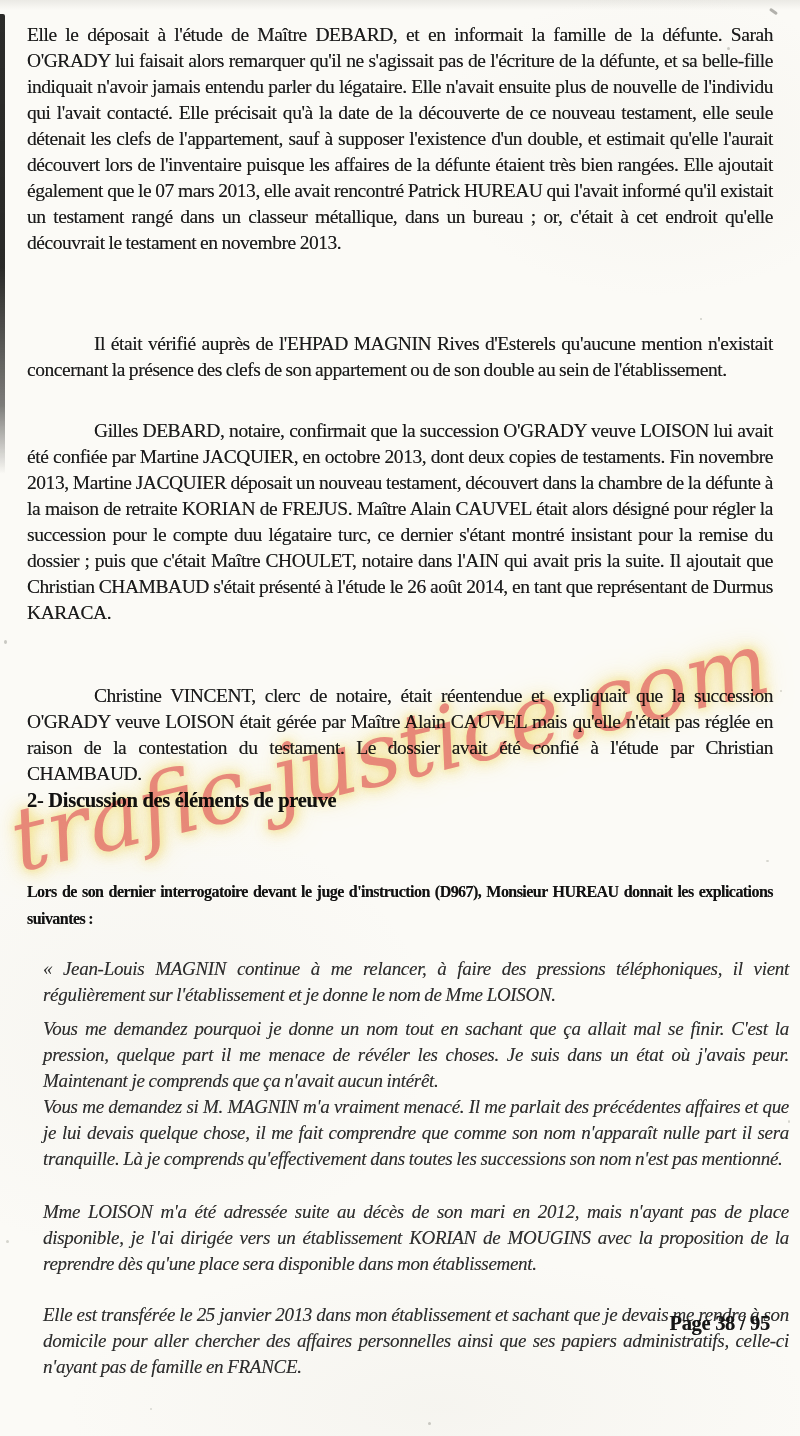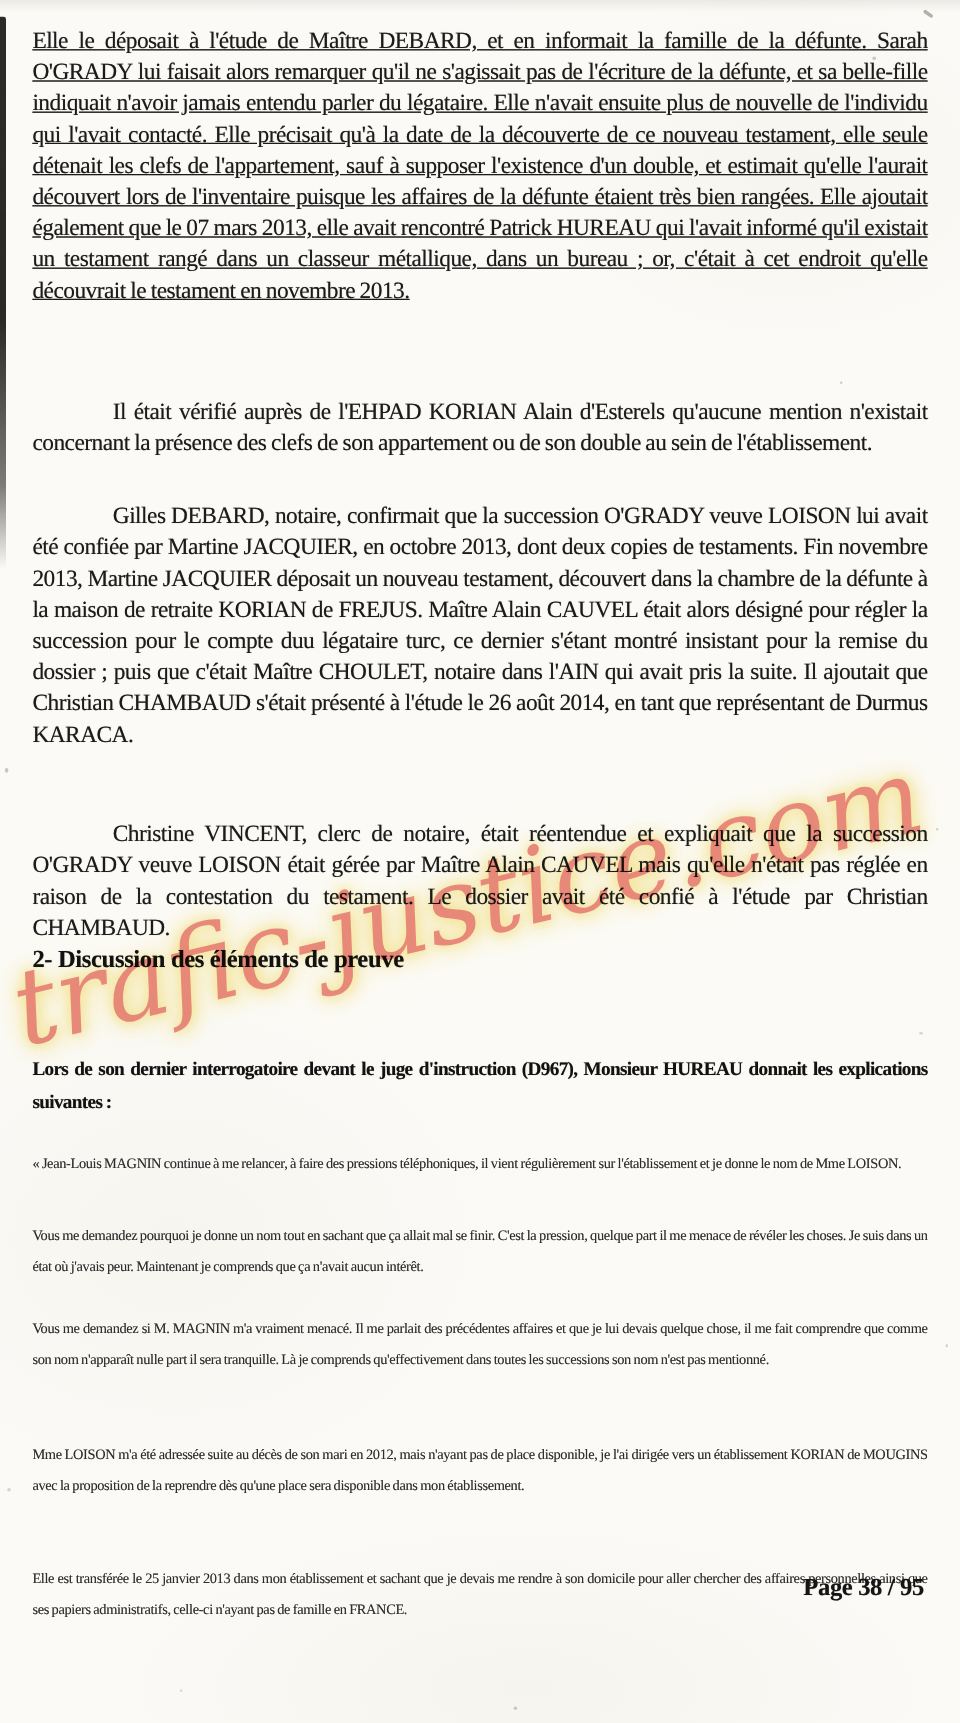--- a/index.html
+++ b/index.html
@@ -43,26 +43,27 @@
     letter-spacing: -0.45px; word-spacing: -0.6px;
   }
   .indent { text-indent: 67px; }
   .bold-head {
     font-weight: bold; color: #121212;
     font-size: 20.5px; line-height: 27px;
     letter-spacing: -0.3px;
   }
   #intro { font-size: 16px; letter-spacing: -0.55px; word-spacing: -0.5px; }
   .quote {
-    color: #2e2e2e;
-    font-size: 12px; line-height: 26.2px;
+    font-style: italic; color: #2e2e2e;
+    font-size: 19px; line-height: 26.2px;
     letter-spacing: -0.3px; word-spacing: -0.5px;
     text-shadow: 0 0 0.5px rgba(45,45,45,0.45);
+    margin-left: 16px;
   }
-  #p1 { top: 22px; text-decoration: underline; }
+  #p1 { top: 22px; }
   #p2 { top: 331px; }
   #p3 { top: 418px; }
   #p4 { top: 660px; margin-top: 23px; }
   #h1 { top: 787px; }
   #h2 { top: 851px; }
   #intro { top: 878px; }
   #q1 { top: 956px; }
   #q2 { top: 1016px; }
   #q3 { top: 1094px; }
   #q4 { top: 1199px; }
@@ -104,21 +105,21 @@
   <div class="speck" style="top:318px;left:700px;width:2px;height:2px;background:#a0a098;opacity:.5"></div>
   <div class="speck" style="top:640px;left:4px;width:3px;height:4px;background:#8b8b85;opacity:.45"></div>
   <div class="speck" style="top:690px;left:780px;width:2px;height:2px;background:#9a9a92;opacity:.4"></div>
   <div class="speck" style="top:860px;left:766px;width:3px;height:2px;background:#9a9a92;opacity:.4"></div>
   <div class="speck" style="top:1120px;left:788px;width:2px;height:3px;background:#9a9a92;opacity:.4"></div>
   <div class="speck" style="top:1240px;left:6px;width:3px;height:3px;background:#9a9a92;opacity:.4"></div>
   <div class="speck" style="top:1422px;left:428px;width:3px;height:3px;background:#9a9a92;opacity:.5"></div>
   <div class="speck" style="top:1408px;left:150px;width:2px;height:2px;background:#a0a098;opacity:.4"></div>
 
   <p id="p1" class="block body-par">Elle le déposait à l'étude de Maître DEBARD, et en informait la famille de la défunte. Sarah O'GRADY lui faisait alors remarquer qu'il ne s'agissait pas de l'écriture de la défunte, et sa belle-fille indiquait n'avoir jamais entendu parler du légataire. Elle n'avait ensuite plus de nouvelle de l'individu qui l'avait contacté. Elle précisait qu'à la date de la découverte de ce nouveau testament, elle seule détenait les clefs de l'appartement, sauf à supposer l'existence d'un double, et estimait qu'elle l'aurait découvert lors de l'inventaire puisque les affaires de la défunte étaient très bien rangées. Elle ajoutait également que le 07 mars 2013, elle avait rencontré Patrick HUREAU qui l'avait informé qu'il existait un testament rangé dans un classeur métallique, dans un bureau ; or, c'était à cet endroit qu'elle découvrait le testament en novembre 2013.</p>
-  <p id="p2" class="block body-par indent">Il était vérifié auprès de l'EHPAD KORIAN Alain d'Esterels qu'aucune mention n'existait concernant la présence des clefs de son appartement ou de son double au sein de l'établissement.</p>
+  <p id="p2" class="block body-par indent">Il était vérifié auprès de l'EHPAD MAGNIN Rives d'Esterels qu'aucune mention n'existait concernant la présence des clefs de son appartement ou de son double au sein de l'établissement.</p>
   <p id="p3" class="block body-par indent">Gilles DEBARD, notaire, confirmait que la succession O'GRADY veuve LOISON lui avait été confiée par Martine JACQUIER, en octobre 2013, dont deux copies de testaments. Fin novembre 2013, Martine JACQUIER déposait un nouveau testament, découvert dans la chambre de la défunte à la maison de retraite KORIAN de FREJUS. Maître Alain CAUVEL était alors désigné pour régler la succession pour le compte duu légataire turc, ce dernier s'étant montré insistant pour la remise du dossier ; puis que c'était Maître CHOULET, notaire dans l'AIN qui avait pris la suite. Il ajoutait que Christian CHAMBAUD s'était présenté à l'étude le 26 août 2014, en tant que représentant de Durmus KARACA.</p>
   <p id="p4" class="block body-par indent">Christine VINCENT, clerc de notaire, était réentendue et expliquait que la succession O'GRADY veuve LOISON était gérée par Maître Alain CAUVEL mais qu'elle n'était pas réglée en raison de la contestation du testament. Le dossier avait été confié à l'étude par Christian CHAMBAUD.</p>
 
   <h2 id="h1" class="block bold-head">2- Discussion des éléments de preuve</h2>
   <p id="intro" class="block bold-head">Lors de son dernier interrogatoire devant le juge d'instruction (D967), Monsieur HUREAU donnait les explications suivantes :</p>
 
   <p id="q1" class="block quote">« Jean-Louis MAGNIN continue à me relancer, à faire des pressions téléphoniques, il vient régulièrement sur l'établissement et je donne le nom de Mme LOISON.</p>
   <p id="q2" class="block quote">Vous me demandez pourquoi je donne un nom tout en sachant que ça allait mal se finir. C'est la pression, quelque part il me menace de révéler les choses. Je suis dans un état où j'avais peur. Maintenant je comprends que ça n'avait aucun intérêt.</p>
   <p id="q3" class="block quote">Vous me demandez si M. MAGNIN m'a vraiment menacé. Il me parlait des précédentes affaires et que je lui devais quelque chose, il me fait comprendre que comme son nom n'apparaît nulle part il sera tranquille. Là je comprends qu'effectivement dans toutes les successions son nom n'est pas mentionné.</p>
   <p id="q4" class="block quote">Mme LOISON m'a été adressée suite au décès de son mari en 2012, mais n'ayant pas de place disponible, je l'ai dirigée vers un établissement KORIAN de MOUGINS avec la proposition de la reprendre dès qu'une place sera disponible dans mon établissement.</p>

